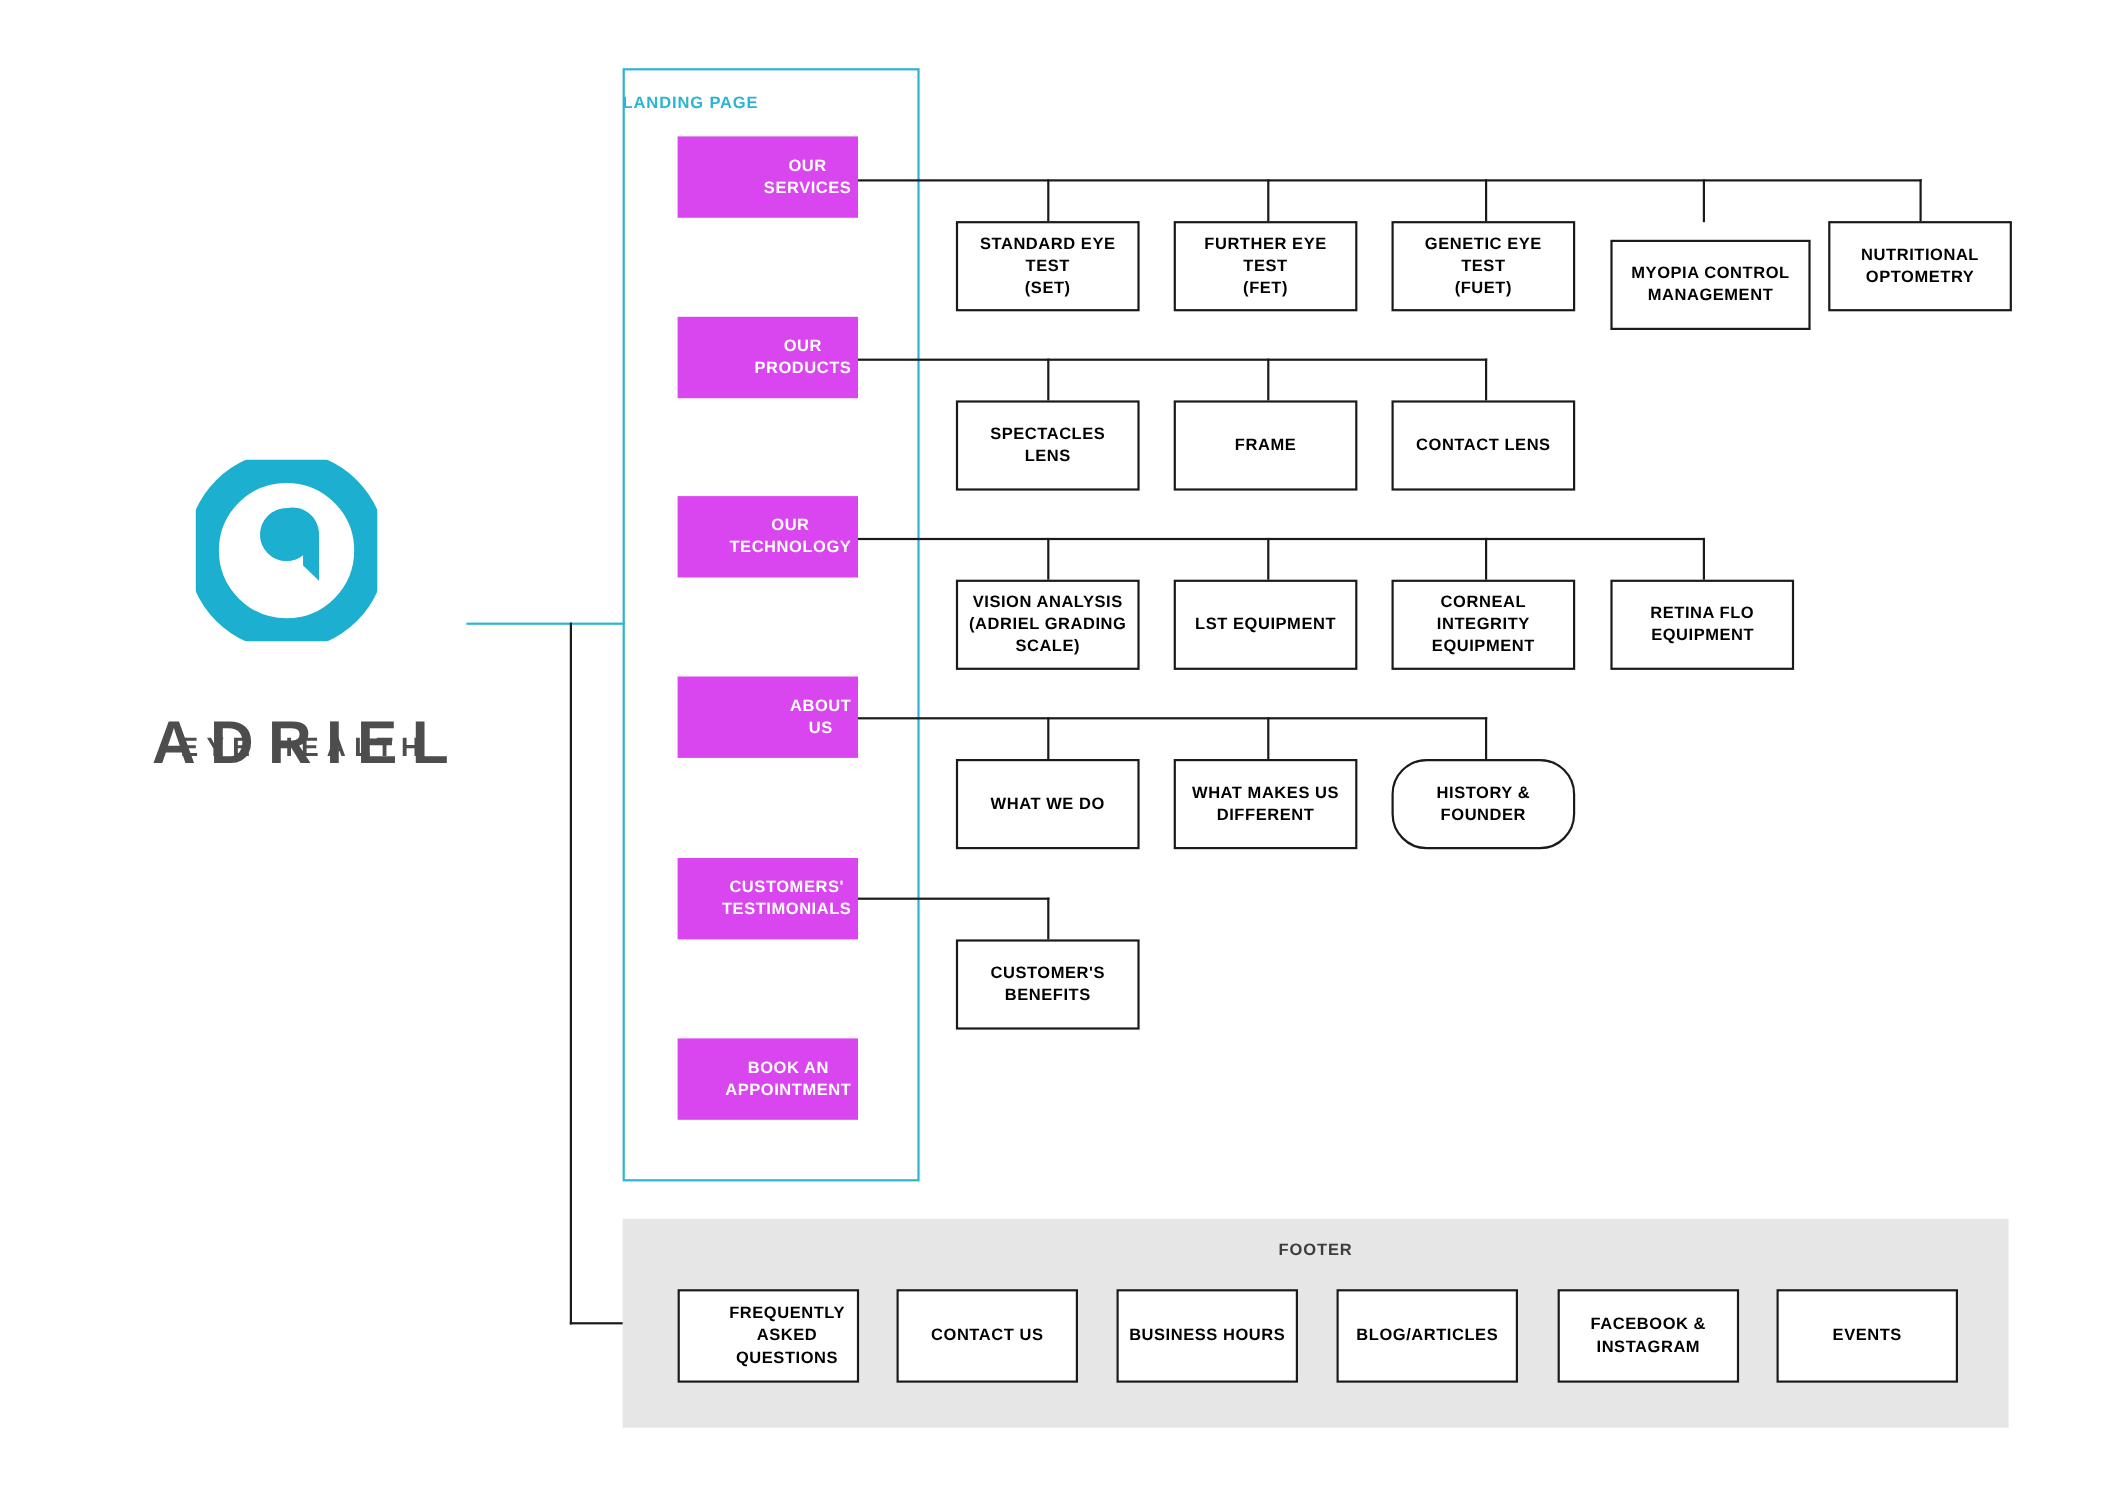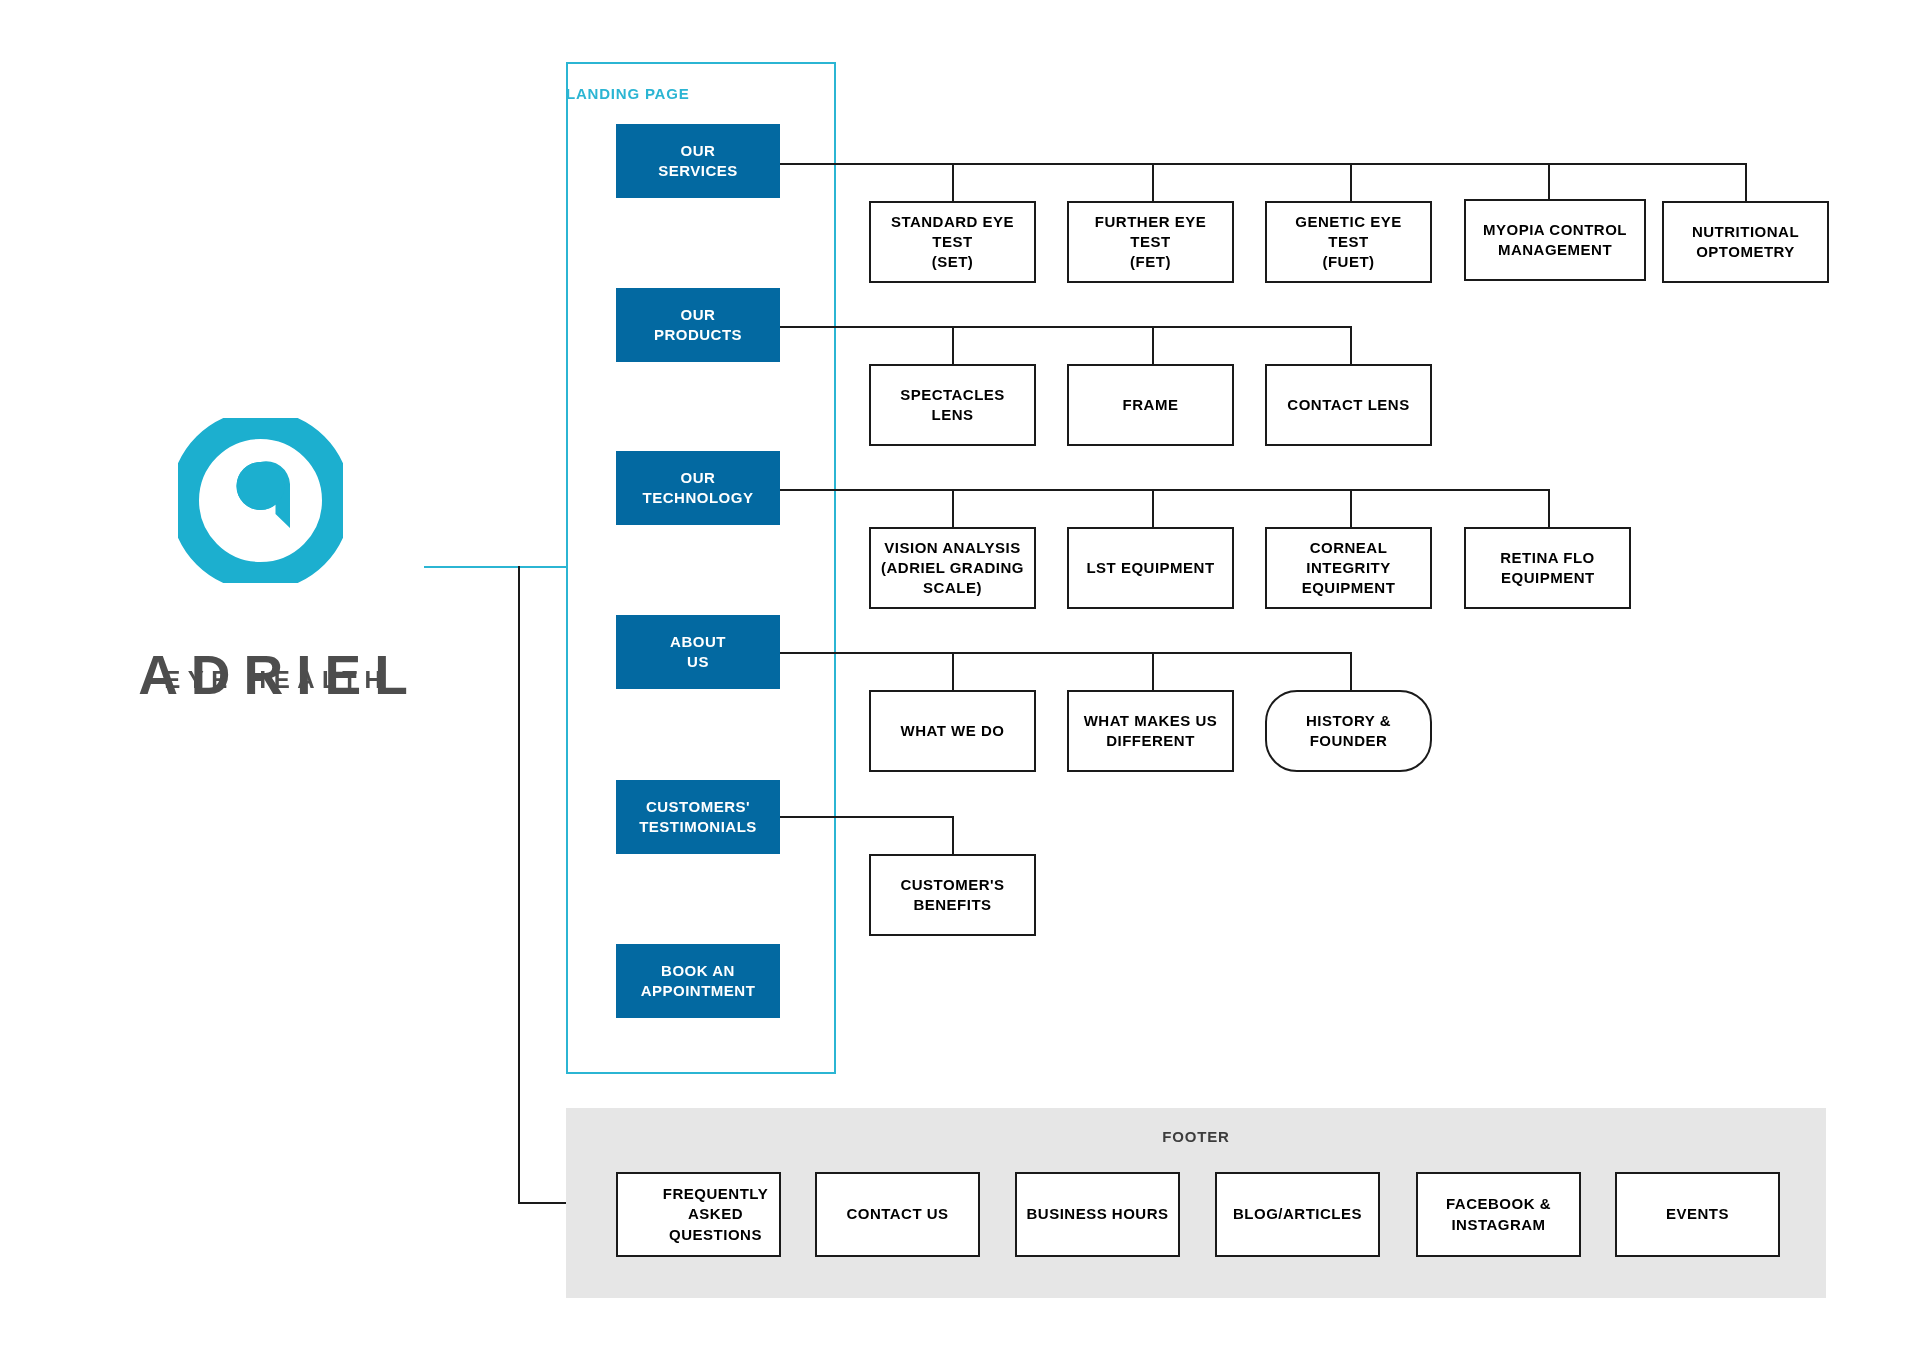--- a/index.html
+++ b/index.html
@@ -94,23 +94,24 @@
     align-items: center;
     justify-content: center;
     text-align: center;
     font-size: 15px;
     font-weight: 700;
     letter-spacing: 0.5px;
     line-height: 1.35;
     padding: 4px 6px;
   }
   .node.primary {
-    background: #0369a1;
+    background: #d946ef;
     color: #ffffff;
     border: none;
+    justify-content: flex-end;
   }
   .node.child {
     background: #ffffff;
     color: #000000;
     border: 2px solid #1a1a1a;
   }
   .node.footer-item {
     background: #ffffff;
     color: #000000;
     border: 2px solid #1a1a1a;
@@ -233,21 +234,21 @@
       <span>FURTHER EYE TEST</span><br>
       <span>(FET)</span>
     </span>
   </div>
   <div class="node child" style="left:1265px; top:201px; width:167px; height:82px;">
     <span>
       <span>GENETIC EYE TEST</span><br>
       <span>(FUET)</span>
     </span>
   </div>
-  <div class="node child" style="left:1464px; top:199px; width:182px; height:82px;">
+  <div class="node child" style="left:1464px; top:218px; width:182px; height:82px;">
     <span>
       <span>MYOPIA CONTROL</span><br>
       <span>MANAGEMENT</span>
     </span>
   </div>
   <div class="node child" style="left:1662px; top:201px; width:167px; height:82px;">
     <span>
       <span>NUTRITIONAL</span><br>
       <span>OPTOMETRY</span>
     </span>

